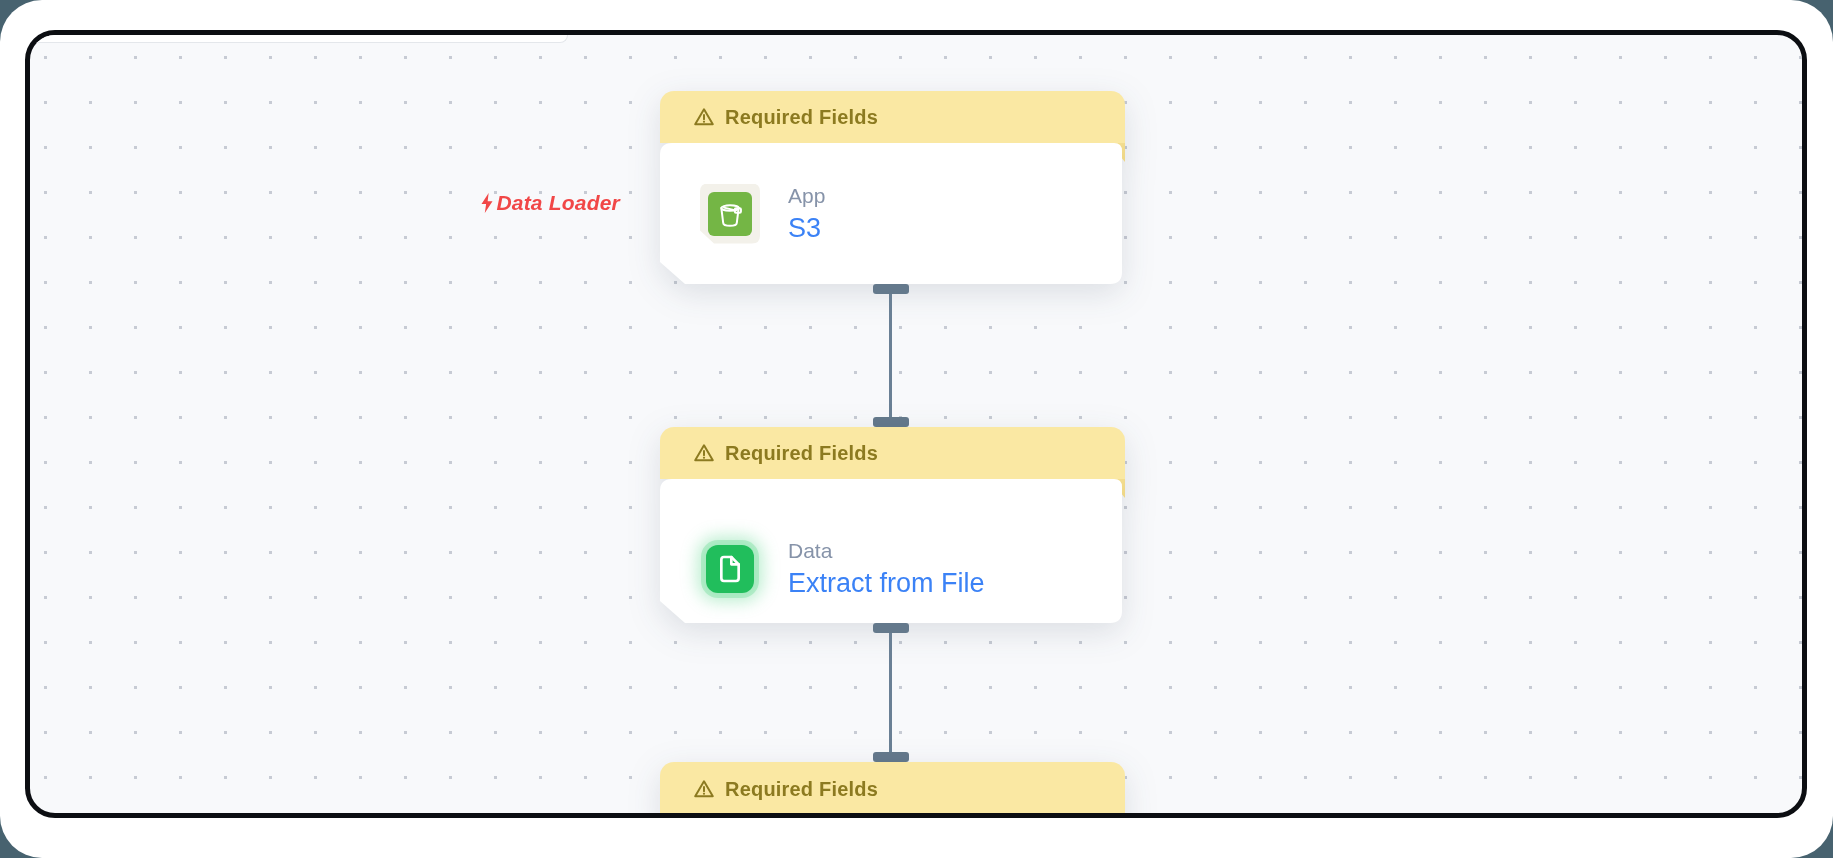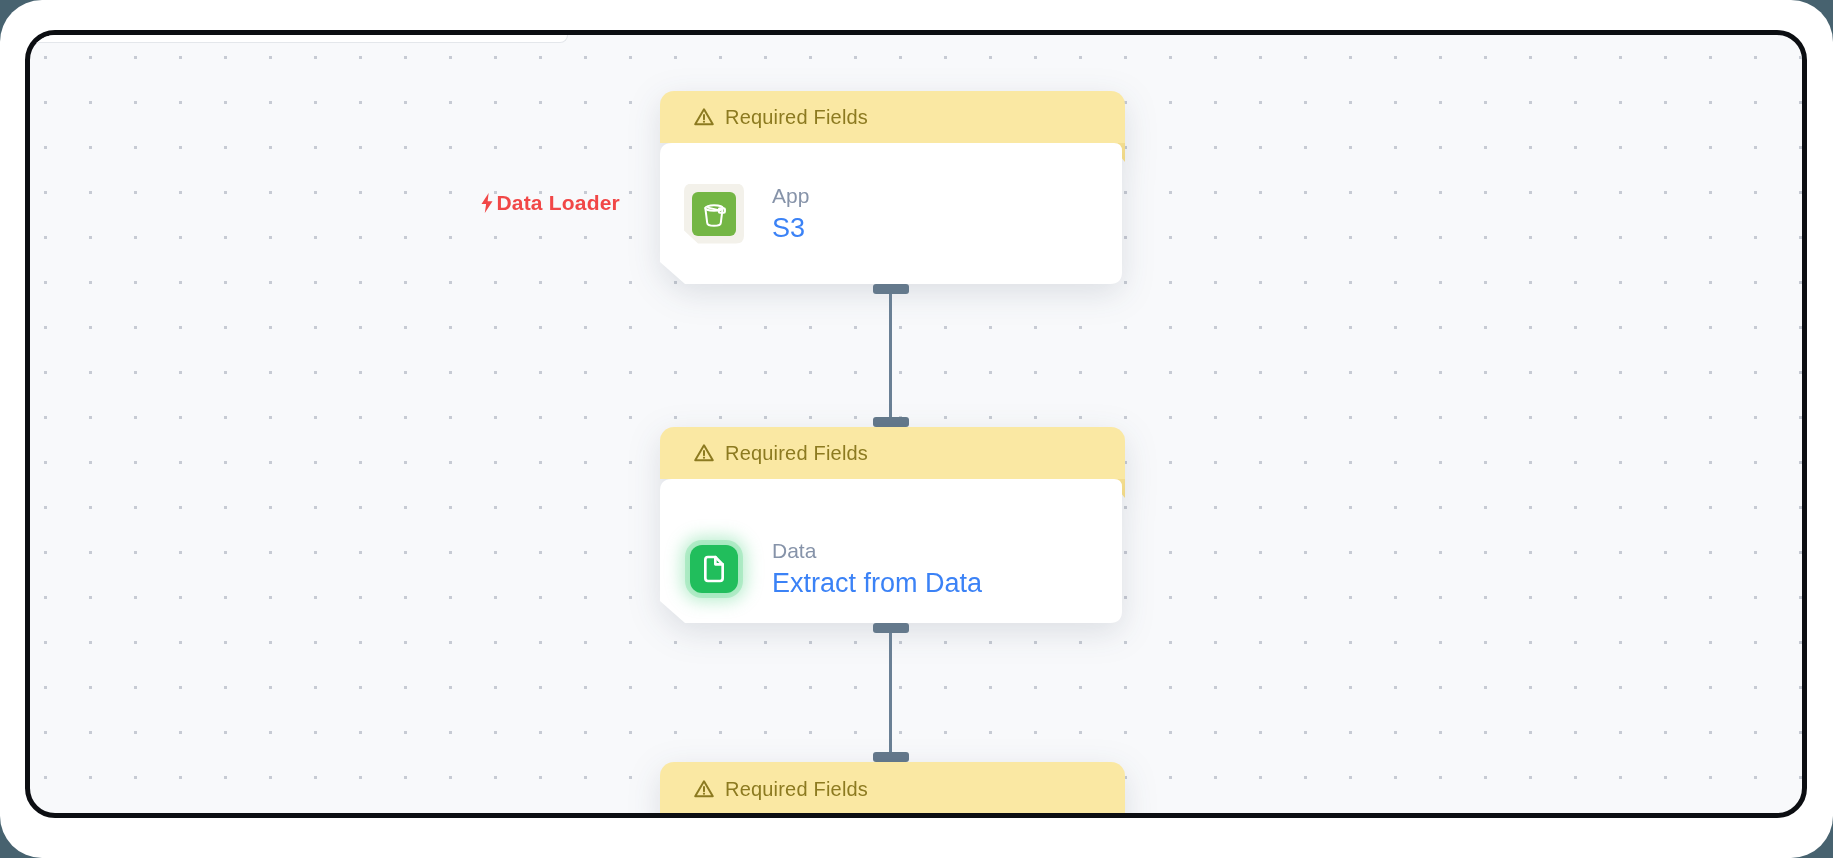--- a/index.html
+++ b/index.html
@@ -10,33 +10,33 @@
     border:5px solid #0C0E12;border-radius:30px;background:#F8F9FB;box-sizing:border-box;overflow:hidden;}
   .canvas{position:absolute;inset:0;overflow:hidden;
     background-image:radial-gradient(circle,#C7CBD4 1.6px,rgba(0,0,0,0) 1.9px);
     background-size:45px 45px;background-position:-7px 0px;}
   .toolbar-remnant{position:absolute;left:0;top:0;width:537px;height:7px;background:#FFFFFF;
     border-bottom:1px solid #E4E7EB;border-right:1px solid #E4E7EB;border-bottom-right-radius:14px;}
 
   
   .phase-label{position:absolute;left:340px;top:155px;width:250px;text-align:right;
     color:#F14747;font-size:21px;font-weight:700;line-height:26px;letter-spacing:.2px;
-    display:flex;justify-content:flex-end;align-items:center;gap:1px;}
+    display:flex;justify-content:flex-end;align-items:center;gap:1px;font-style:italic;}
 
   
   .node{position:absolute;width:465px;filter:drop-shadow(0 9px 16px rgba(30,45,70,.13));}
   .banner{position:relative;width:465px;height:52px;background:#FAE8A3;
     border-radius:14px 14px 0 0;display:flex;align-items:center;gap:10px;
     padding-left:33px;box-sizing:border-box;}
   .banner::after{content:'';position:absolute;right:0;top:100%;width:16px;height:19px;
     background:linear-gradient(to bottom right,#F6E298,#EDD584);
     clip-path:polygon(0 0,100% 0,100% 100%);}
-  .banner-text{color:#8C7A20;font-size:20px;font-weight:400;letter-spacing:.2px;}
+  .banner-text{color:#8C7A20;font-size:20px;font-weight:700;letter-spacing:.2px;}
   .card{position:relative;width:462px;background:#FFFFFF;display:flex;align-items:center;
-    gap:28px;padding-left:24px;box-sizing:border-box;}
+    gap:28px;padding-left:40px;box-sizing:border-box;}
   .card1{height:141px;clip-path:path('M 12 0 H 454 Q 462 0 462 8 V 129 Q 462 141 450 141 H 25 L 0 119 V 12 Q 0 0 12 0 Z');}
   .card2{height:180px;clip-path:path('M 12 0 H 454 Q 462 0 462 8 V 132 Q 462 144 450 144 H 25 L 0 122 V 12 Q 0 0 12 0 Z');}
   .icon-tile{width:60px;height:60px;background:#F3F1EA;flex:0 0 auto;
     clip-path:path('M 8 0 H 52 Q 60 0 60 8 V 52 Q 60 60 52 60 H 14 L 0 47 V 8 Q 0 0 8 0 Z');
     display:flex;align-items:center;justify-content:center;}
   .green-sq1{width:44px;height:44px;border-radius:6px;background:#74B645;
     display:flex;align-items:center;justify-content:center;}
   .green-sq2{width:48px;height:48px;border-radius:12px;background:#21BE5C;flex:0 0 auto;
     display:flex;align-items:center;justify-content:center;
     box-shadow:0 0 0 5px rgba(88,214,136,.30),0 0 16px 9px rgba(88,214,136,.38);}
@@ -116,21 +116,21 @@
             <div class="glow-wrap">
               <div class="green-sq2">
                 <svg width="32" height="32" viewBox="0 0 24 24" fill="none" stroke="#FFFFFF" stroke-width="2" stroke-linecap="round" stroke-linejoin="round">
                   <path d="M7.5 3 H13 L18.5 8.5 V19 Q18.5 21 16.5 21 H7.5 Q5.5 21 5.5 19 V5 Q5.5 3 7.5 3 Z"></path>
                   <path d="M13 3 V8.5 H18.5"></path>
                 </svg>
               </div>
             </div>
             <div class="txt-col">
               <span class="cat">Data</span>
-              <span class="ttl">Extract from Data</span>
+              <span class="ttl">Extract from File</span>
             </div>
           </div>
         </div>
 
         <div class="conn-line" style="top:588px;height:140px;"></div>
         <div class="conn-cap" style="top:588px;"></div>
         <div class="conn-cap" style="top:717px;"></div>
 
         <div class="node" style="left:630px;top:727px;">
           <div class="banner" style="height:62px;">

